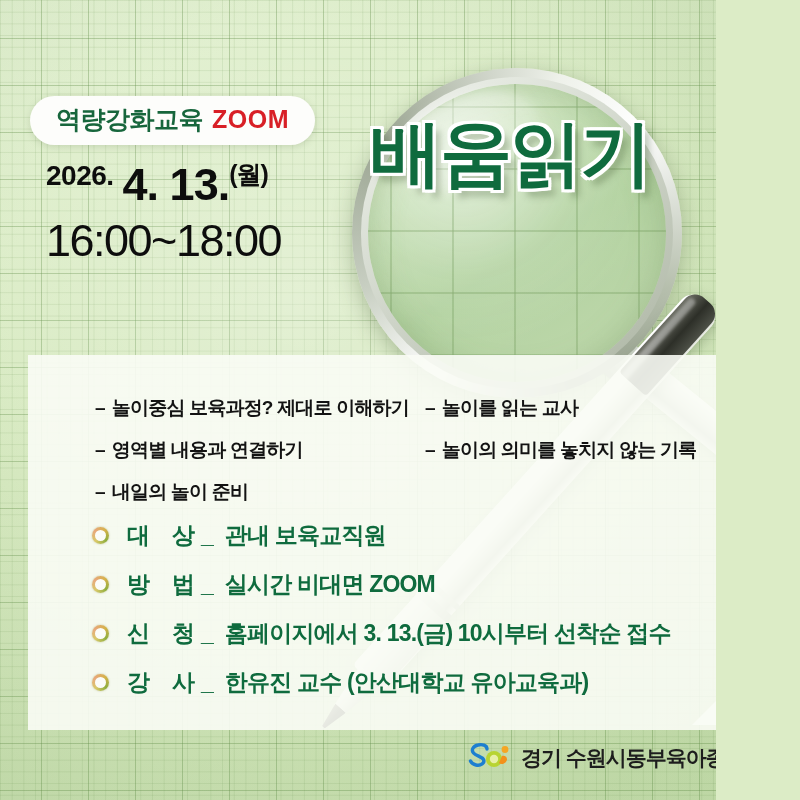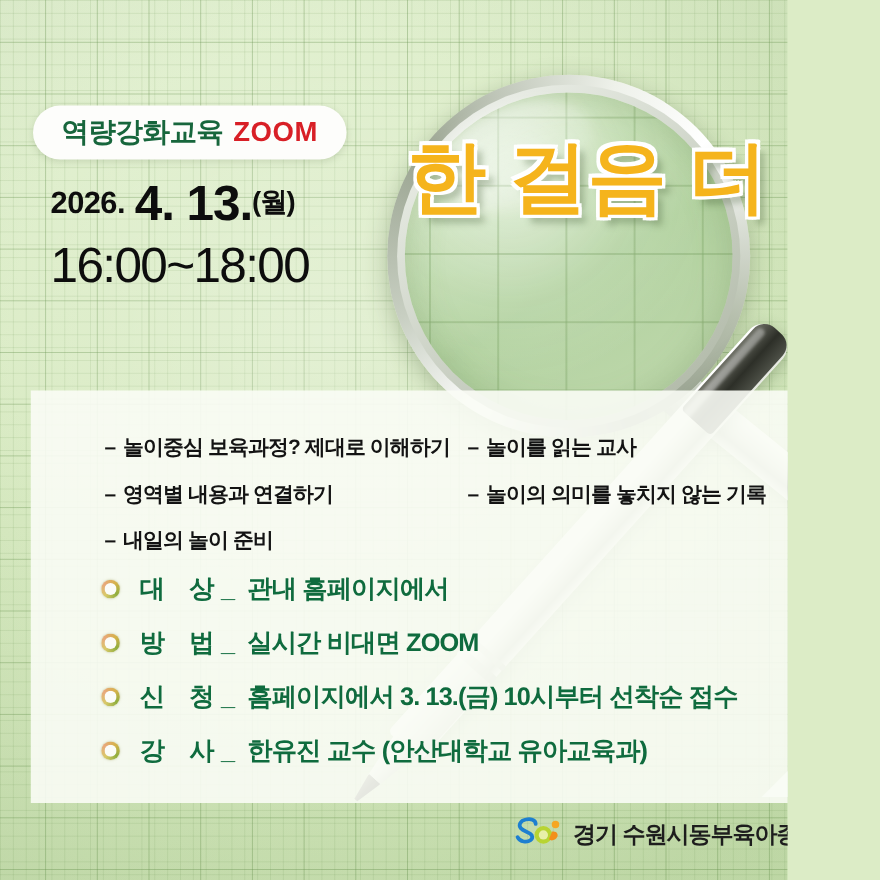--- a/index.html
+++ b/index.html
@@ -201,21 +201,21 @@
   .badge-zoom { color:#d81f26; font-weight:bold; letter-spacing:0.5px; }
 
   
   .date-block {
     position:absolute;
     left:46px; top:162px;
     color:#0d0d0d;
     white-space:nowrap;
   }
   .date-line1 {
-    display:flex; align-items:center;
+    display:flex; align-items:flex-start;
     font-weight:bold; line-height:1;
   }
   .d-year  { font-size:28px; letter-spacing:-0.5px; }
   .d-big   { font-size:45px; letter-spacing:-1px; margin-left:9px; }
   .d-dow   { font-size:25px; letter-spacing:-1px; }
   .date-line2 {
     margin-top:11px;
     font-size:45px; font-weight:normal; line-height:1;
     letter-spacing:-1.5px;
   }
@@ -383,21 +383,21 @@
   <div class="date-block">
     <div class="date-line1">
       <span class="d-year">2026.</span>
       <span class="d-big">4. 13.</span>
       <span class="d-dow">(월)</span>
     </div>
     <div class="date-line2">16:00~18:00</div>
   </div>
 
   <div class="title-wrap">
-    <div class="title-line title-yellow">한 걸음 더</div>
+    <div class="title-line title-green">배움읽기</div>
   </div>
 
   <div class="deco-triangle"></div>
 
   <div class="panel"></div>
 
   <div class="bullets">
     <div class="bullets-row">
       <div class="bul-col-a">
         <div class="bul"><span class="dash">–</span><span>놀이중심 보육과정? 제대로 이해하기</span></div>
@@ -409,21 +409,21 @@
         <div class="bul"><span class="dash">–</span><span>놀이의 의미를 놓치지 않는 기록</span></div>
       </div>
     </div>
   </div>
 
   <div class="info-list">
     <div class="info-row">
       <span class="ring"></span>
       <span class="info-label">대상</span>
       <span class="info-sep">_</span>
-      <span class="info-value">관내 홈페이지에서</span>
+      <span class="info-value">관내 보육교직원</span>
     </div>
     <div class="info-row">
       <span class="ring"></span>
       <span class="info-label">방법</span>
       <span class="info-sep">_</span>
       <span class="info-value">실시간 비대면 ZOOM</span>
     </div>
     <div class="info-row">
       <span class="ring"></span>
       <span class="info-label">신청</span>

